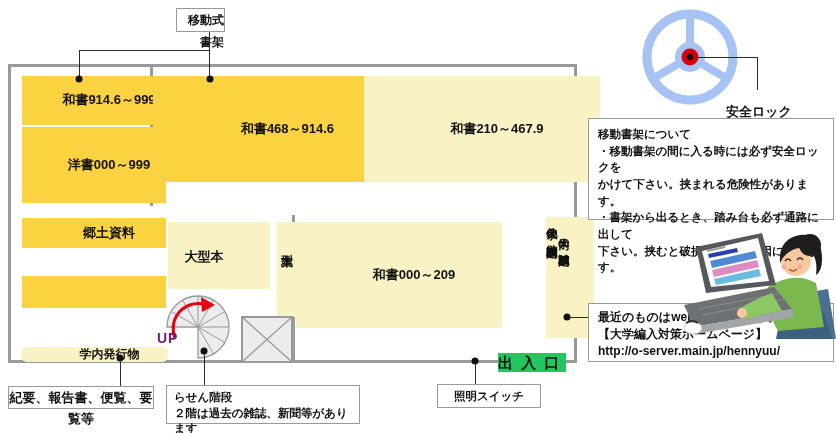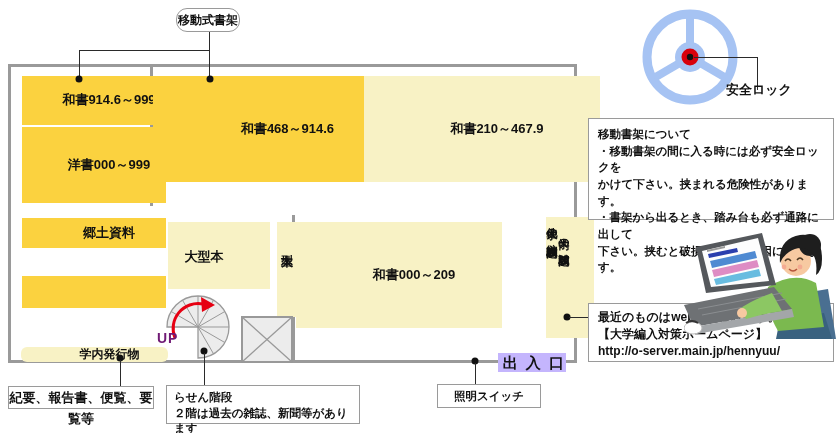--- a/index.html
+++ b/index.html
@@ -89,23 +89,23 @@
     <polygon points="36,3 50,11 37,18" fill="#e60012"></polygon>
   </svg>
   <div class="plain" style="left:157px;top:330px;font-size:14px;color:#701a75;letter-spacing:1px;">UP</div>
 
   <svg style="left:241px;top:316px;" width="52" height="47" viewBox="0 0 52 47">
     <rect x="1" y="1" width="50" height="45" fill="#ececec" stroke="#999" stroke-width="2"></rect>
     <line x1="1" y1="1" x2="51" y2="46" stroke="#999" stroke-width="1.3"></line>
     <line x1="51" y1="1" x2="1" y2="46" stroke="#999" stroke-width="1.3"></line>
   </svg>
 
-  <div class="plain" style="left:498px;top:353px;width:68px;height:19px;background:#c4b5fd;font-size:15px;letter-spacing:2px;text-align:right;line-height:19px;">出 入 口</div>
+  <div class="plain" style="left:498px;top:353px;width:68px;height:19px;background:#22c55e;font-size:15px;letter-spacing:2px;text-align:left;line-height:19px;">出 入 口</div>
 
-  <div class="callout" style="left:176px;top:8px;width:64px;height:24px;font-size:12px;text-align:center;line-height:22px;border-radius:11px;">移動式書架</div>
+  <div class="callout" style="left:176px;top:8px;width:49px;height:24px;font-size:12px;text-align:right;line-height:22px;">移動式書架</div>
   <div class="cline" style="left:209px;top:32px;width:1px;height:47px;"></div>
   <div class="cline" style="left:79px;top:50px;width:131px;height:1px;"></div>
   <div class="cline" style="left:79px;top:50px;width:1px;height:29px;"></div>
   <div class="dot" style="left:79px;top:79px;"></div>
   <div class="dot" style="left:210px;top:79px;"></div>
 
   <div class="dot" style="left:120px;top:358px;"></div>
   <div class="cline" style="left:120px;top:360px;width:1px;height:26px;"></div>
   <div class="callout" style="left:8px;top:386px;width:146px;height:23px;font-size:13px;text-align:center;line-height:21px;">紀要、報告書、便覧、要覧等</div>
 
@@ -136,21 +136,21 @@
       <line x1="52" y1="52" x2="52" y2="11"></line>
       <line x1="52" y1="52" x2="16" y2="73"></line>
       <line x1="52" y1="52" x2="88" y2="73"></line>
     </g>
     <circle cx="52" cy="52" r="15" fill="#a6c3f3"></circle>
     <circle cx="52" cy="52" r="8.5" fill="#d8000c"></circle>
     <circle cx="52" cy="52" r="3.2" fill="#111"></circle>
   </svg>
   <div class="cline" style="left:694px;top:57px;width:63px;height:1px;"></div>
   <div class="cline" style="left:757px;top:57px;width:1px;height:33px;"></div>
-  <div class="plain" style="left:726px;top:81px;font-size:13px;">安全ロック</div>
+  <div class="plain" style="left:726px;top:103px;font-size:13px;">安全ロック</div>
 
   <svg style="left:684px;top:227px;" width="152" height="116" viewBox="0 0 152 116">
     <polygon points="120,66 144,62 152,112 112,112" fill="#4a6f91"></polygon>
     <polygon points="96,92 140,86 148,112 92,112" fill="#39617f"></polygon>
     <path d="M84 60 Q 110 44 132 56 L 140 100 L 94 104 Q 80 80 84 60 Z" fill="#7bb94f"></path>
     <circle cx="112" cy="34" r="15" fill="#f7c9a1"></circle>
     <circle cx="126" cy="18" r="11" fill="#1e1e1e"></circle>
     <path d="M96 36 Q 94 12 116 8 Q 138 6 138 32 Q 138 44 132 48 Q 134 32 127 25 Q 117 17 105 25 Q 98 30 96 36 Z" fill="#1e1e1e"></path>
     <path d="M101 34 q3 -4 6 0" stroke="#4a3520" stroke-width="1.5" fill="none"></path>
     <path d="M113 33 q3 -4 6 0" stroke="#4a3520" stroke-width="1.5" fill="none"></path>

